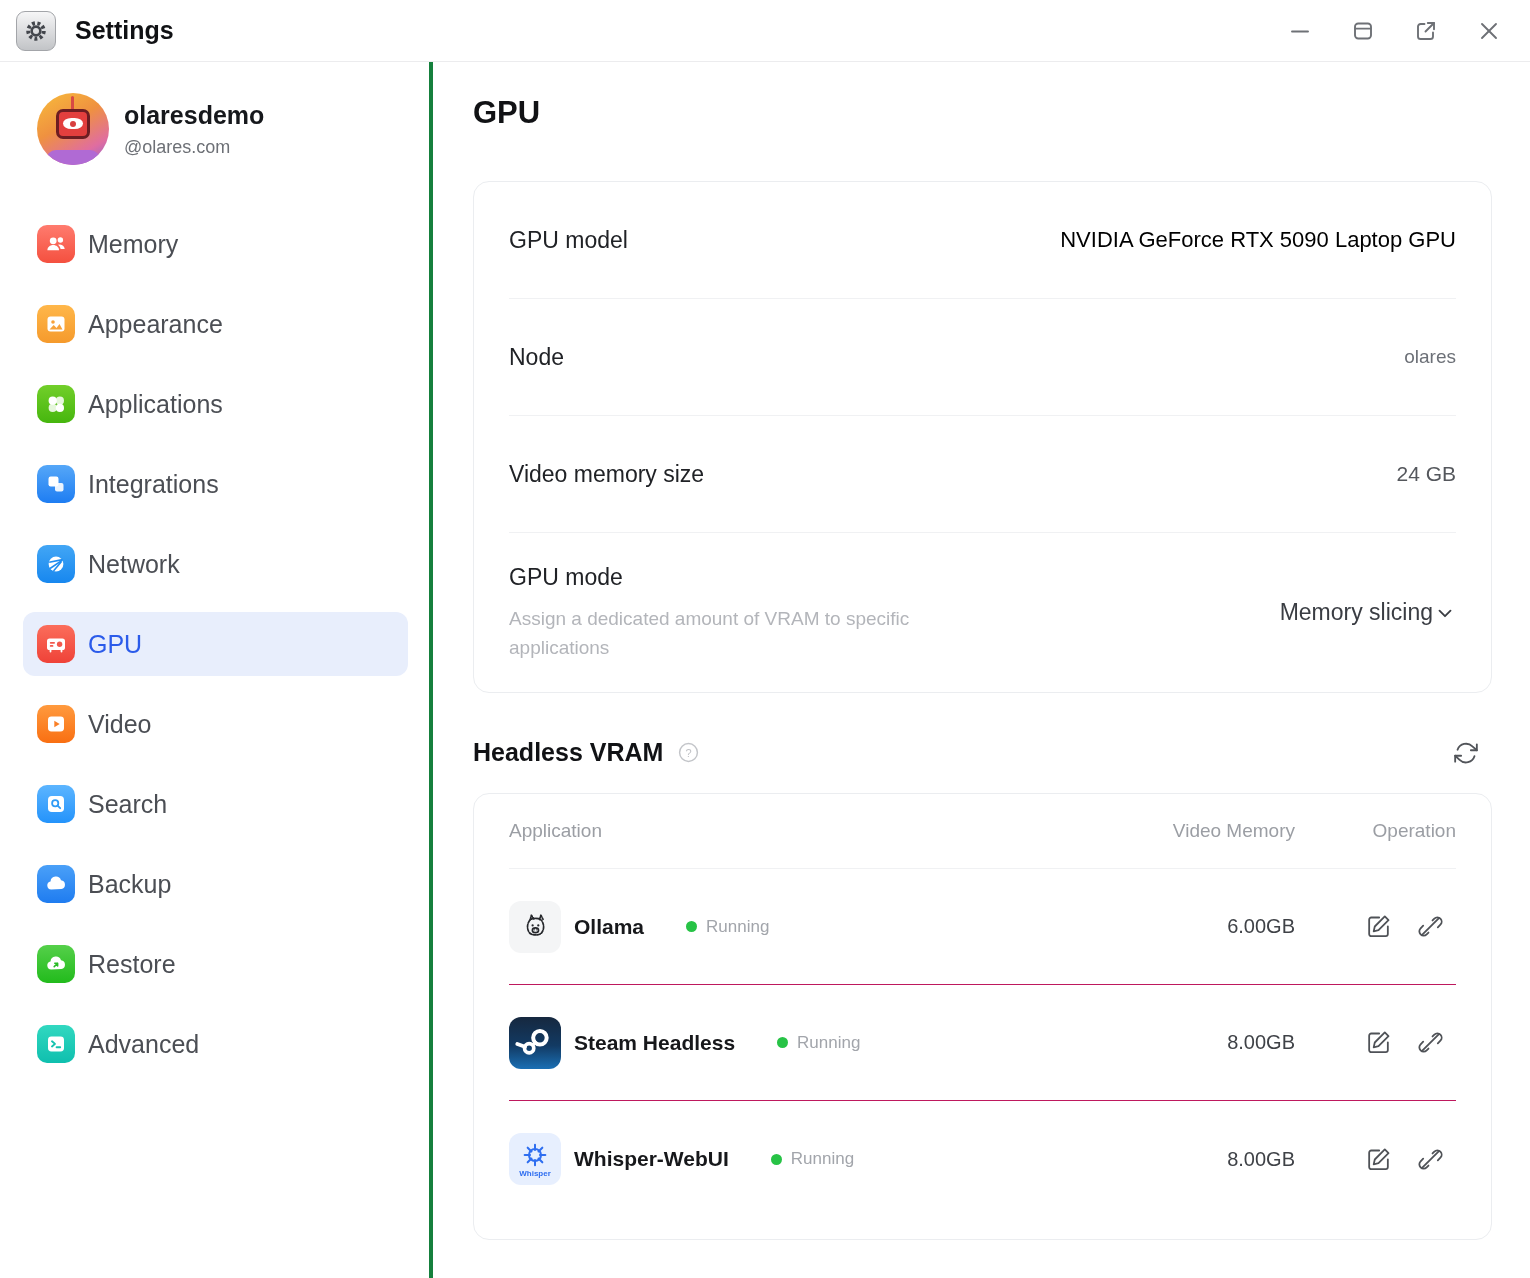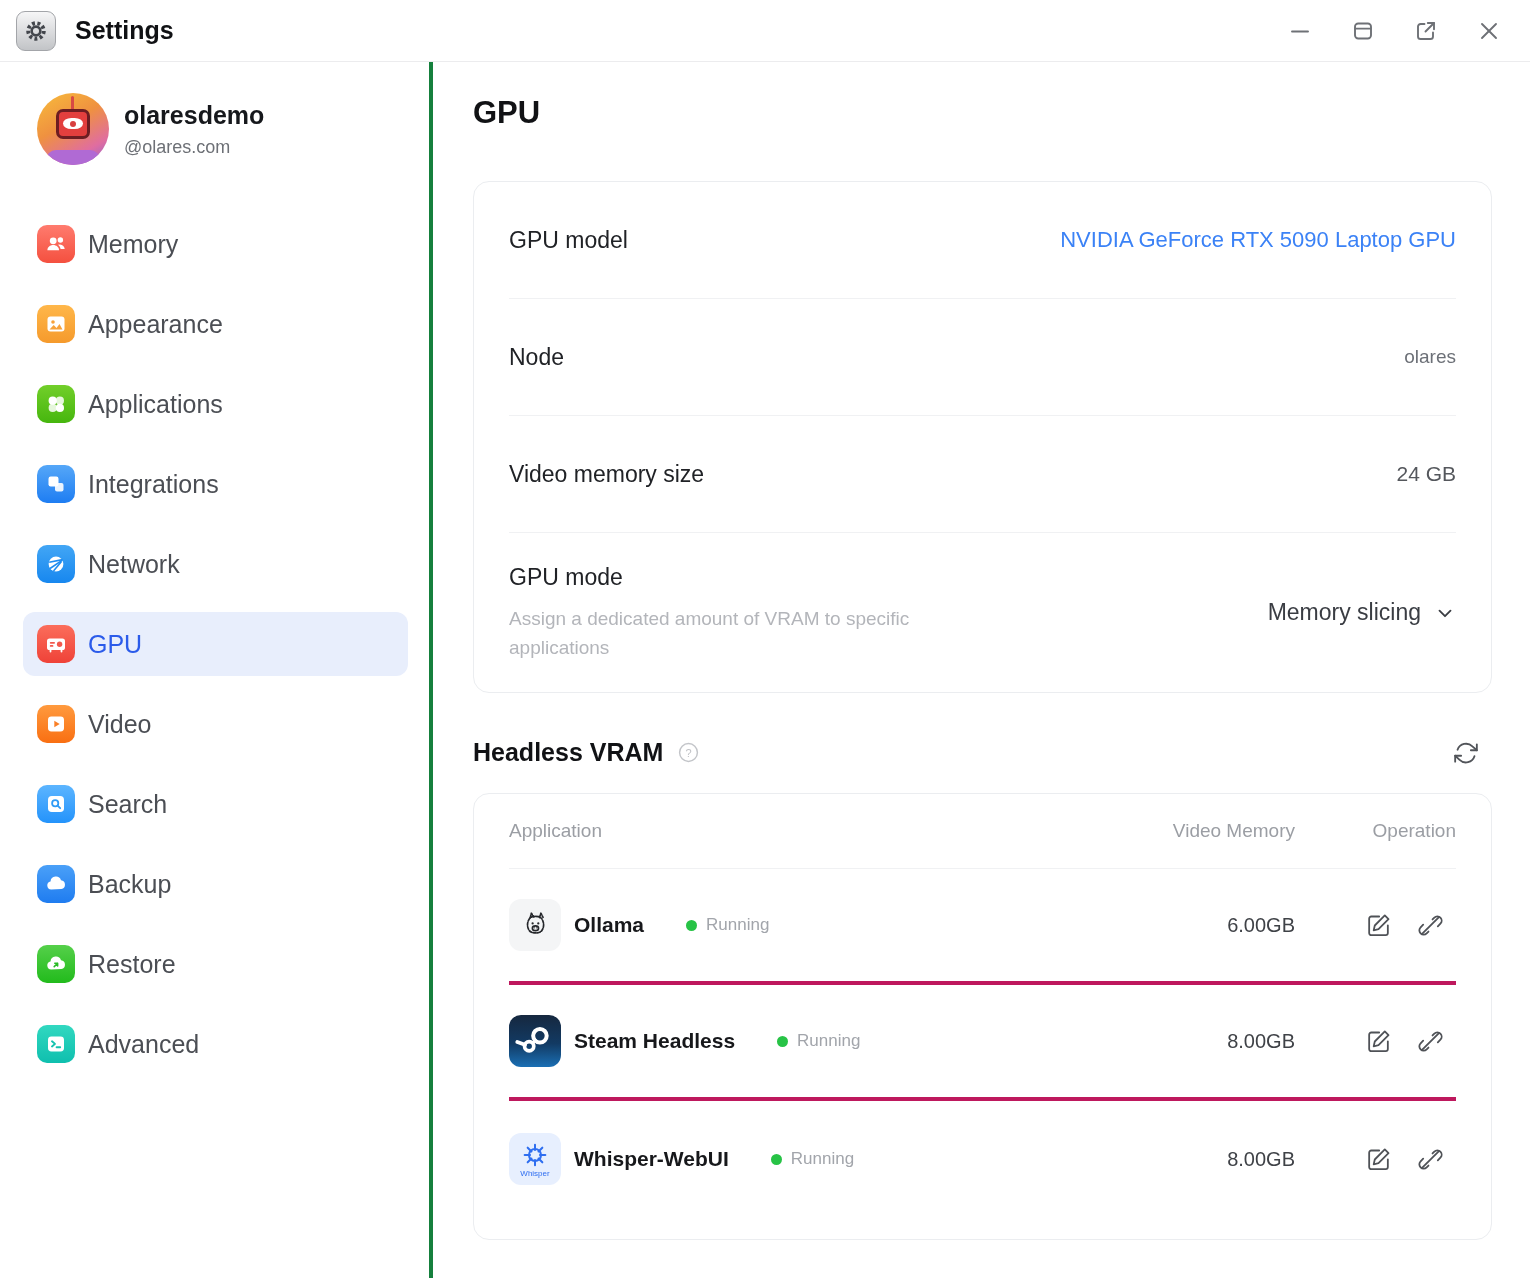--- a/index.html
+++ b/index.html
@@ -52,43 +52,43 @@
   .tl-restore{background:linear-gradient(180deg,#55d04a,#22bb1c)}
   .tl-advanced{background:linear-gradient(180deg,#31d8c0,#0fbfae)}
 
   
   .page-title{margin-top:33px;font-size:31px;font-weight:700;color:#111215}
   .card{border:1px solid #ebedf0;border-radius:16px;background:#fff}
   .card.info{margin-top:50px}
   .info-row{margin:0 35px;height:117px;display:flex;align-items:center;justify-content:space-between;border-bottom:1px solid #f0f1f3}
   .info-row.mode{border-bottom:none;height:159px}
   .i-label{font-size:23px;color:#202226}
-  .i-value{font-size:22px;color:#3b82f6}
+  .i-value{font-size:22px;color:#000000}
   .i-value.small{font-size:19px;color:#6c7077}
   .i-value.mid{font-size:21px;color:#54575c}
   .i-desc{margin-top:13px;font-size:19px;line-height:29px;color:#b3b5ba;max-width:490px}
-  .mode-select{display:flex;align-items:center;gap:13px;font-size:23px;color:#3a3d43;cursor:pointer}
+  .mode-select{display:flex;align-items:center;gap:1px;font-size:23px;color:#3a3d43;cursor:pointer}
 
   .alloc-head{margin-top:45px;display:flex;align-items:center}
   .alloc-title{font-size:25px;font-weight:700;color:#111215}
   .help{margin-left:14px;cursor:pointer;display:flex}
   .refresh{margin-left:auto;margin-right:13px;color:#515459;cursor:pointer;display:flex}
 
   .card.table{margin-top:26px;padding-bottom:22px}
   .t-head{margin:0 35px;height:75px;display:flex;align-items:center;border-bottom:1px solid #f0f1f3;font-size:19px;color:#9b9ea4}
   .c-app{flex:1;display:flex;align-items:center;min-width:0}
   .c-mem{width:210px;flex:none;text-align:right}
   .c-op{width:161px;flex:none;text-align:right}
-  .t-row{margin:0 35px;height:116px;display:flex;align-items:center;border-bottom:4px solid #be185d}
+  .t-row{margin:0 35px;height:116px;display:flex;align-items:center;border-bottom:1px solid #be185d}
   .t-row.last{border-bottom:none}
   .app-ic{width:52px;height:52px;border-radius:12px;flex:none;display:flex;align-items:center;justify-content:center;overflow:hidden}
   .app-ic.ollama{background:#f4f5f6}
   .app-ic.steam{background:linear-gradient(180deg,#16283f 0%,#123a63 55%,#1a6fb4 100%)}
   .app-ic.whisper{background:#e7effe;flex-direction:column}
-  .whisper-label{font-size:8px;font-weight:400;color:#2f6ef0;line-height:9px}
+  .whisper-label{font-size:8px;font-weight:700;color:#2f6ef0;line-height:9px}
   .app-name{margin-left:13px;font-size:21px;font-weight:600;color:#17181b;white-space:nowrap}
   .status{margin-left:42px;display:flex;align-items:center}
   .dot{width:11px;height:11px;border-radius:50%;background:#27c346;flex:none}
   .status-text{margin-left:9px;font-size:17px;color:#a2a5ab}
   .mem-val{font-size:20px;color:#3f4247}
   .ops{width:161px;flex:none;display:flex;justify-content:flex-end;align-items:center;gap:25px;padding-right:12px;color:#4f5257}
   .op-btn{cursor:pointer;display:flex}
 </style>
 </head>
 <body>

